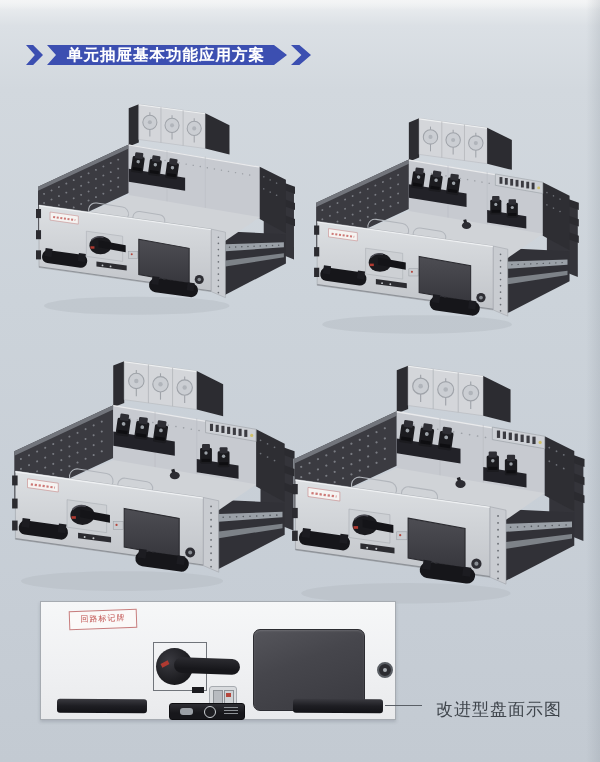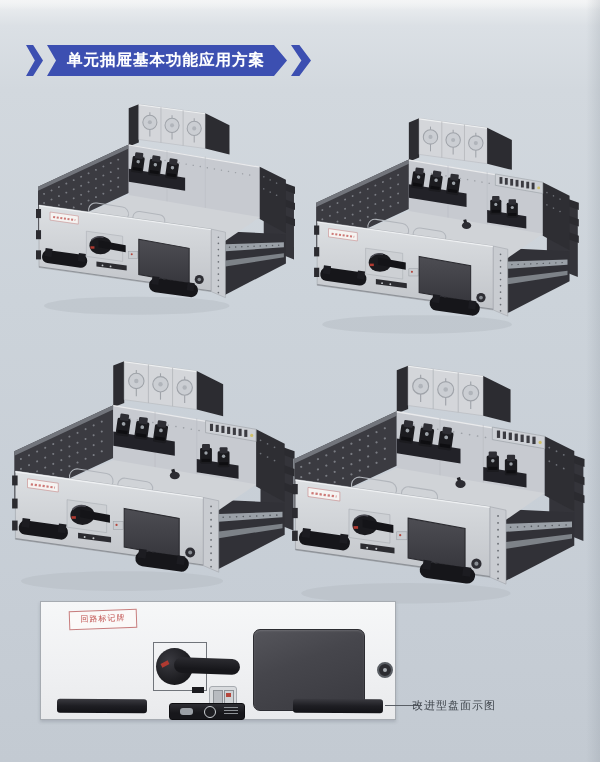--- a/index.html
+++ b/index.html
@@ -12,21 +12,21 @@
     position:relative;width:600px;height:762px;
     background:linear-gradient(180deg,#eef0f2 0px,#dbe0e5 26px,#d2d8de 90px,#ccd3da 300px,#c6cdd5 620px,#c3cad2 762px);
   }
   .page::after{ 
     content:"";position:absolute;top:0;right:0;width:14px;height:100%;
     background:linear-gradient(90deg,rgba(120,130,140,0) 0,rgba(120,130,140,.18) 100%);
     pointer-events:none;
   }
 
   
-  .banner{position:absolute;left:26px;top:45px;height:31px;display:flex;align-items:stretch;}
+  .banner{position:absolute;left:26px;top:45px;height:20px;display:flex;align-items:stretch;}
   .chev{width:17px;background:#3c4fb1;
     clip-path:polygon(0 0,42% 0,100% 50%,42% 100%,0 100%,52% 50%);}
   .chev.right{width:20px;margin-left:4px;}
   .banner-body{
     margin-left:4px;background:#3c4fb1;color:#fff;
     display:flex;align-items:center;white-space:nowrap;
     font-size:15.5px;font-weight:bold;letter-spacing:1px;
     padding:0 22px 0 20px;
     clip-path:polygon(0 0,calc(100% - 13px) 0,100% 50%,calc(100% - 13px) 100%,0 100%,9px 50%);
     text-shadow:0 0 1px rgba(255,255,255,.4);
@@ -89,21 +89,21 @@
     background:#2c2c31;border:2px solid #5a5e64;box-sizing:border-box;
   }
   .lock::after{content:"";position:absolute;left:4px;top:4px;width:4px;height:4px;border-radius:50%;background:#a9aeb3;}
   .handle{position:absolute;top:97px;height:14px;border-radius:3px;
     background:linear-gradient(180deg,#3a3a40 0,#1e1e23 50%,#121216 100%);}
   .handle.left{left:16px;width:90px;transform:rotate(.4deg);}
   .handle.right{left:252px;width:90px;transform:rotate(.4deg);}
 
   .leader-line{position:absolute;left:385px;top:705px;width:37px;height:1px;background:#5a5f66;}
   .caption{
-    position:absolute;left:412px;top:698px;font-size:11px;color:#3f454c;letter-spacing:1px;white-space:nowrap;
+    position:absolute;left:436px;top:698px;font-size:17px;color:#3f454c;letter-spacing:1px;white-space:nowrap;
   }
 </style>
 </head>
 <body>
 
 <div class="page">
 
   <svg width="0" height="0" style="position:absolute" aria-hidden="true">
     <defs>
       <linearGradient id="panelGrad" x1="0" y1="0" x2="0" y2="1">

